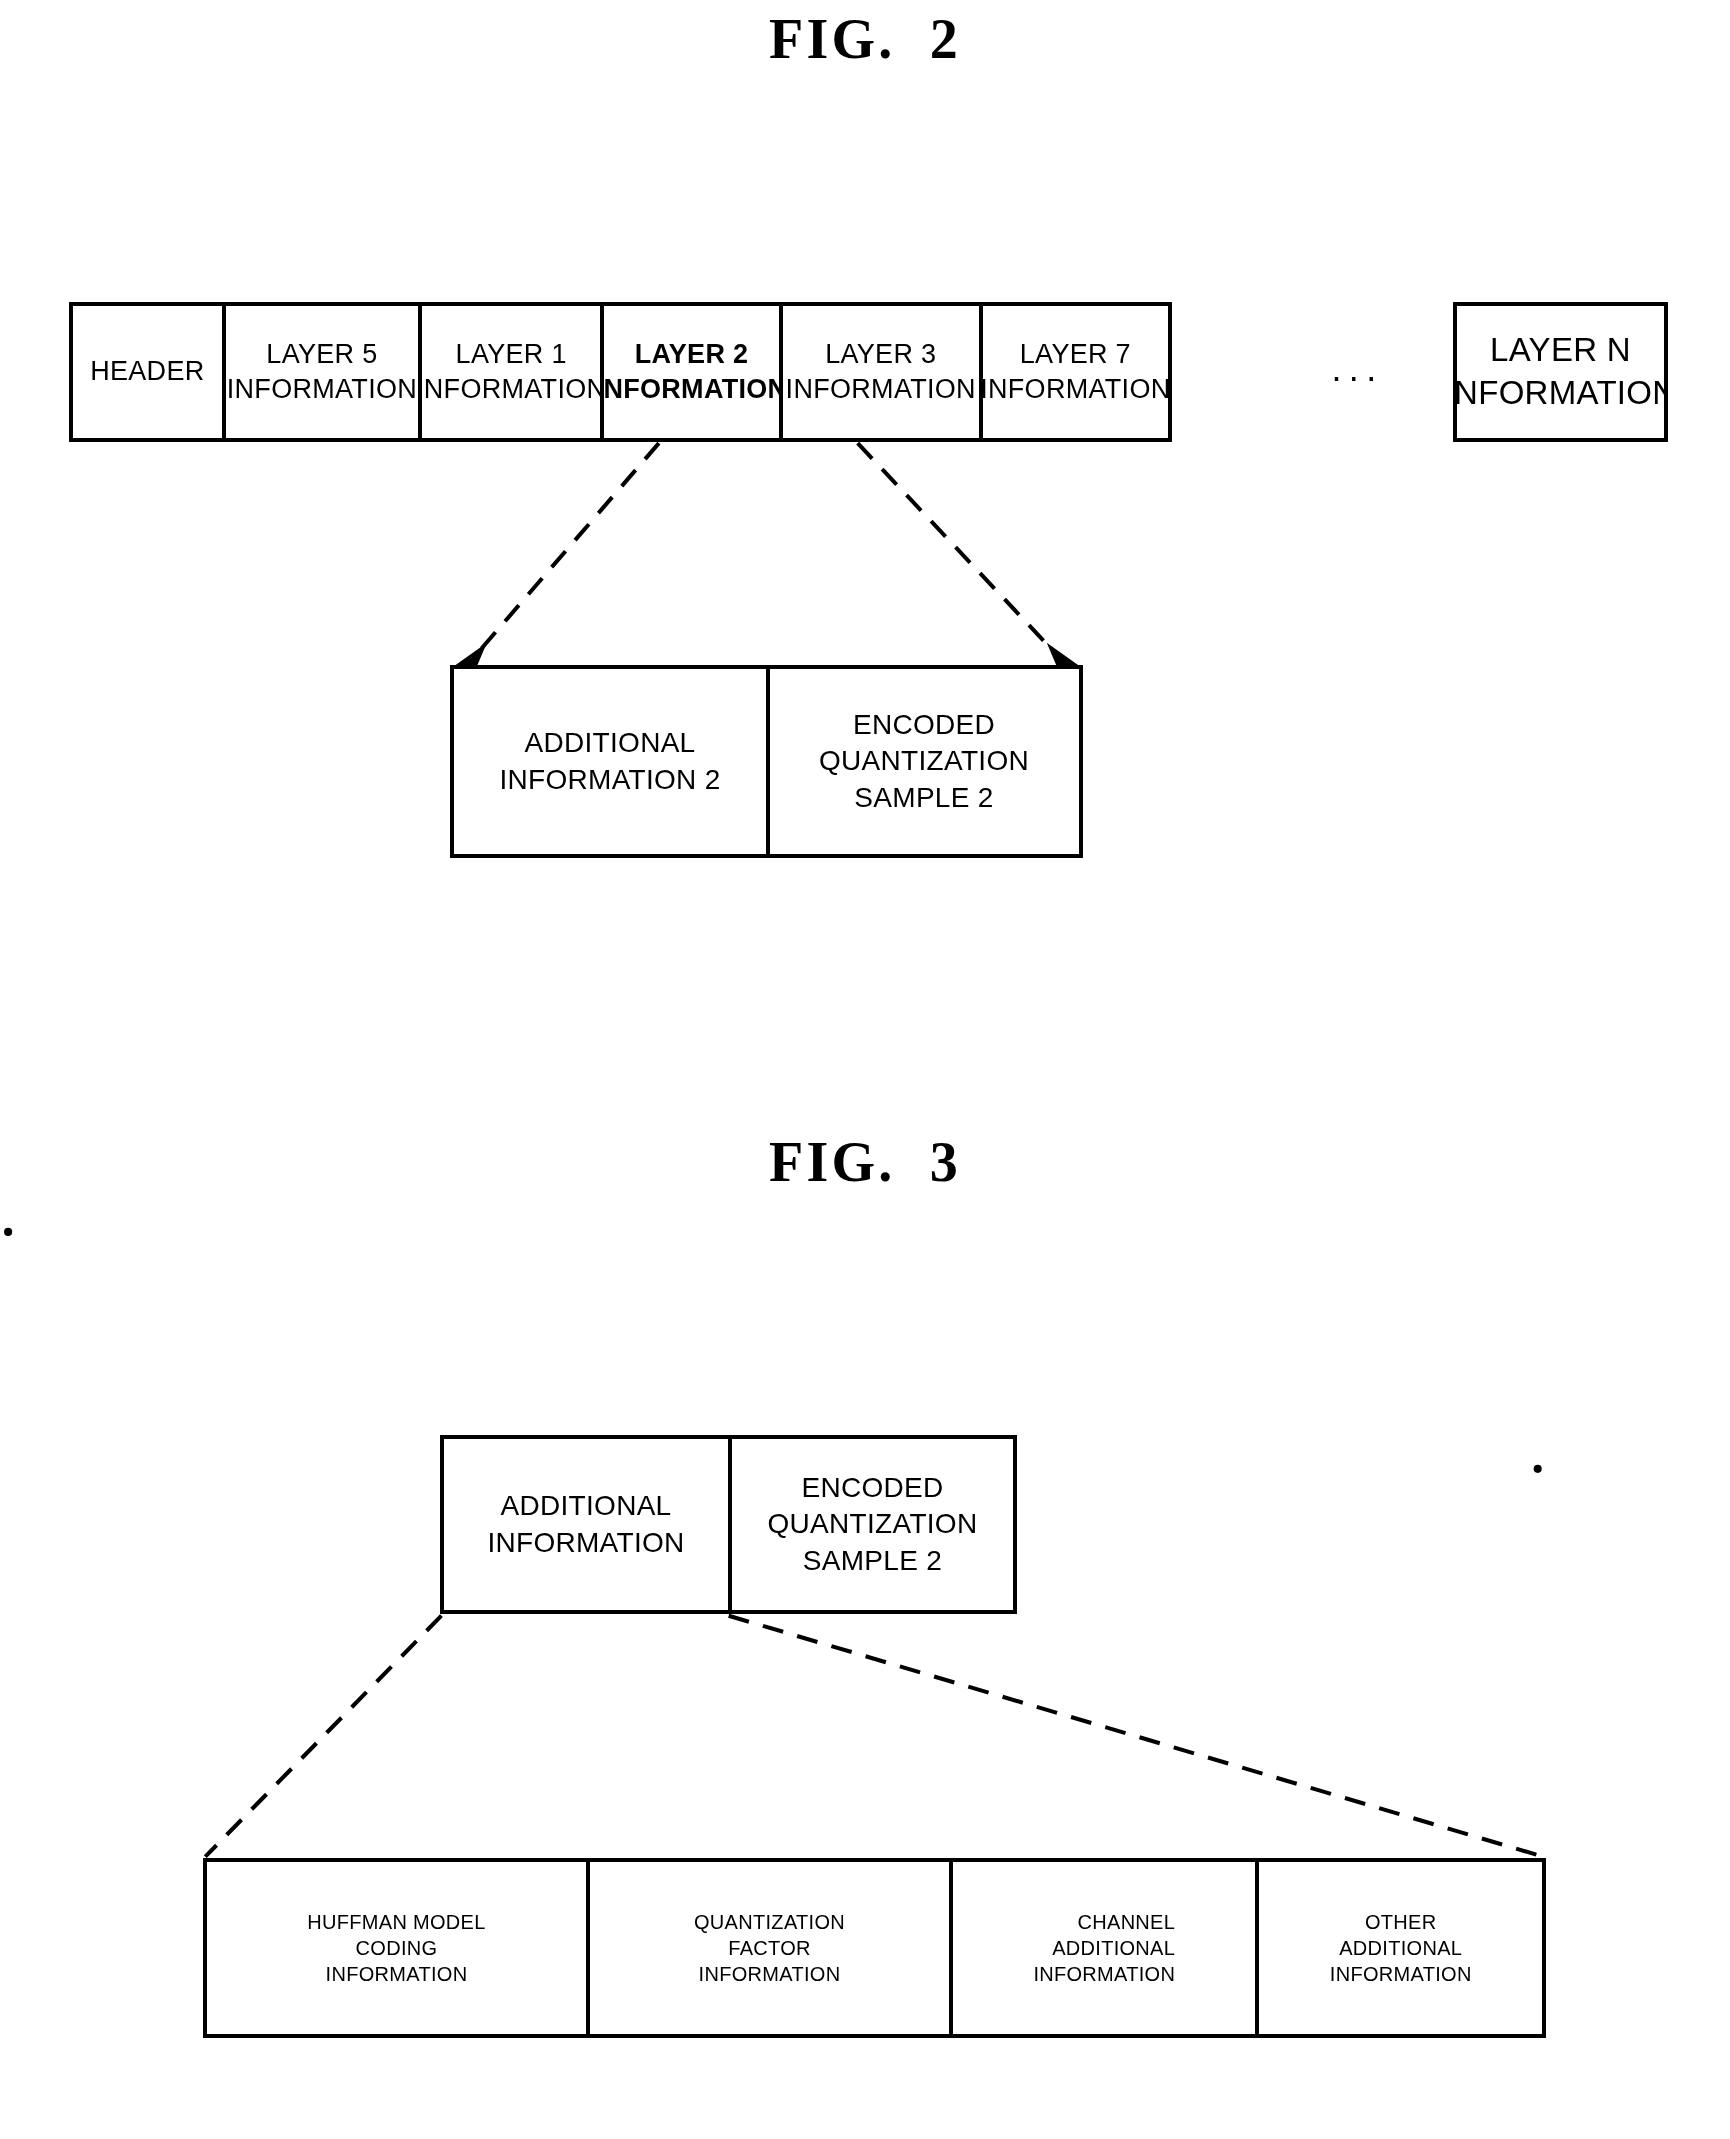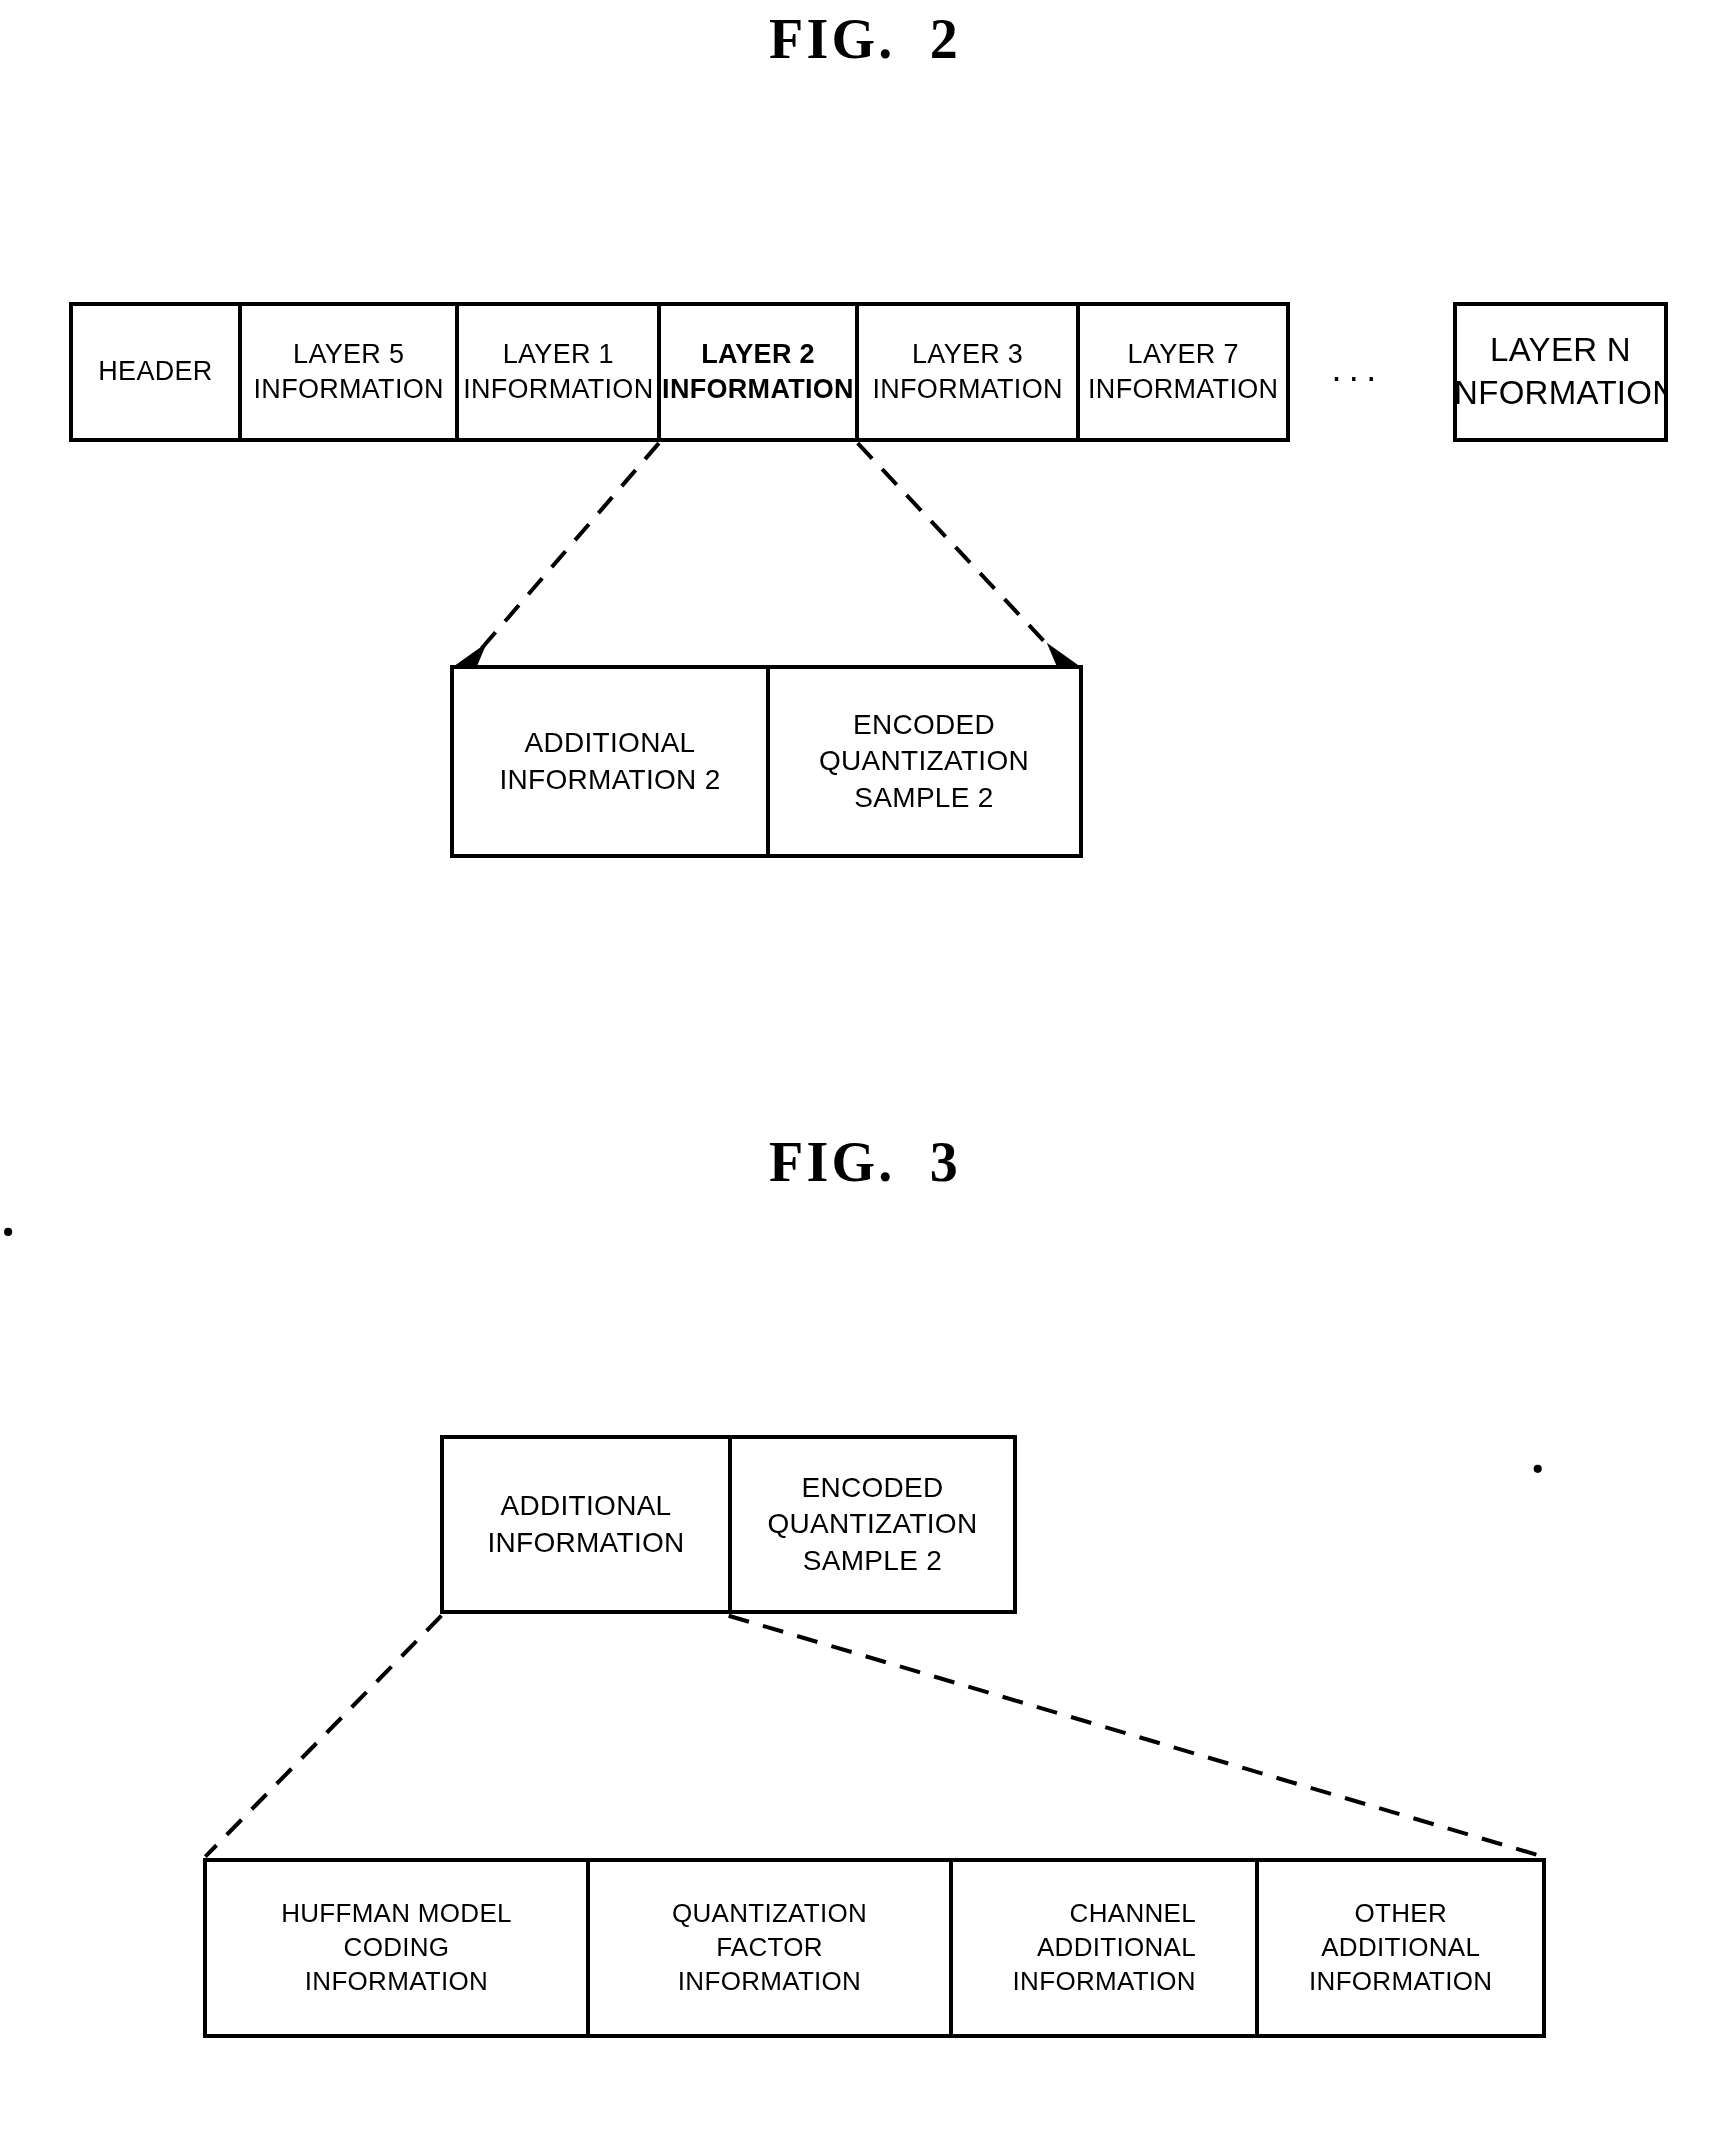--- a/index.html
+++ b/index.html
@@ -59,21 +59,21 @@
     padding: 0 3.2px;
     white-space: pre-line;
     overflow: hidden;
   }
   .cell + .cell { border-left: 4px solid #000; }
 
   
   #stream-row {
     left: 69px;
     top: 302px;
-    width: 1221px;
+    width: 1103px;
     height: 140px;
   }
   #stream-row .cell { font-size: 27px; }
   #cell-header { width: 166px; }
   #cell-layer0 { width: 219px; }
   #cell-layer1 { width: 203px; }
   #cell-layer2 { width: 199px; font-weight: bold; }
   #cell-layer3 { width: 223px; }
   #cell-layer4 { width: 211px; }
 
@@ -119,21 +119,21 @@
   #cell-addinfo3 { width: 288px; }
   #cell-encq3    { width: 289px; }
 
   
   #addinfo-row {
     left: 203px;
     top: 1858px;
     width: 1343px;
     height: 180px;
   }
-  #addinfo-row .cell { font-size: 26px; }
+  #addinfo-row .cell { font-size: 20px; }
   #cell-huffman { width: 381px; }
   #cell-qfactor { width: 365px; }
   #cell-channel { width: 308px; text-align: right; }
   #cell-other   { width: 288px; }
 
   
   .connectors {
     position: absolute;
     left: 0; top: 0;
     width: 1730px;

